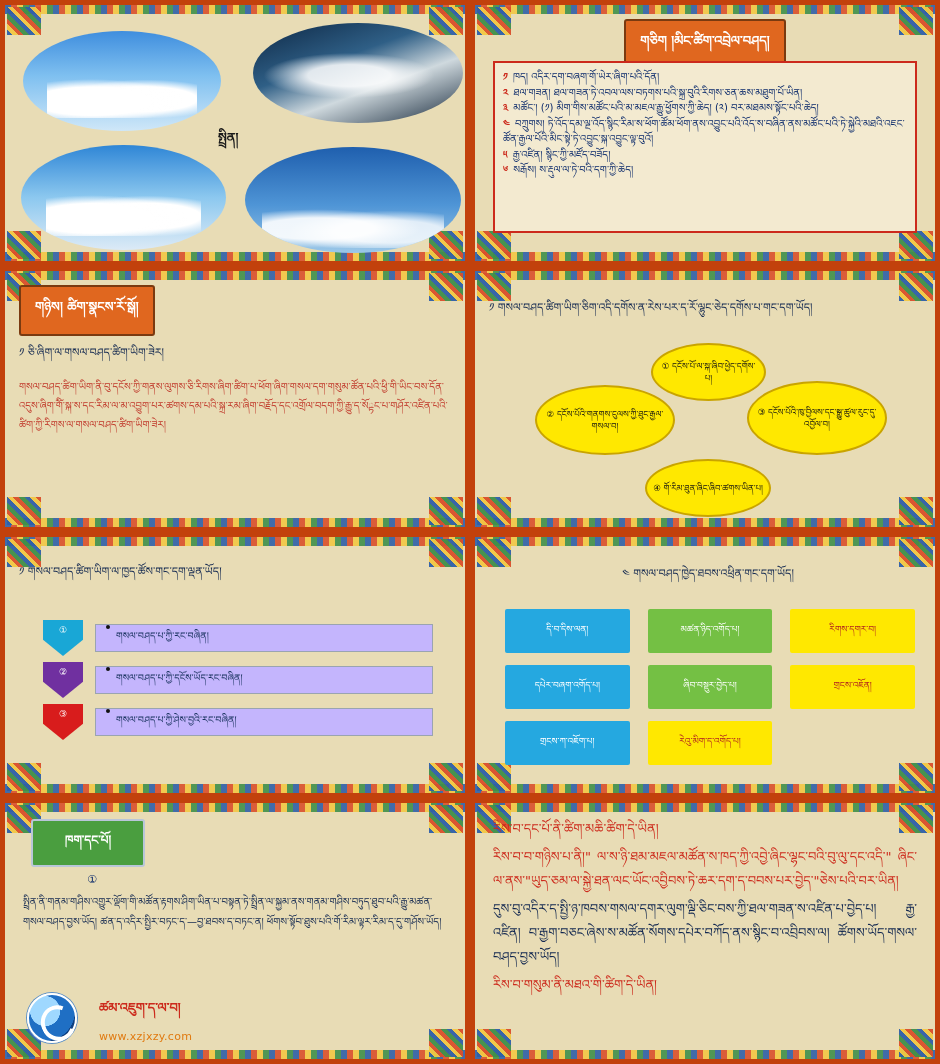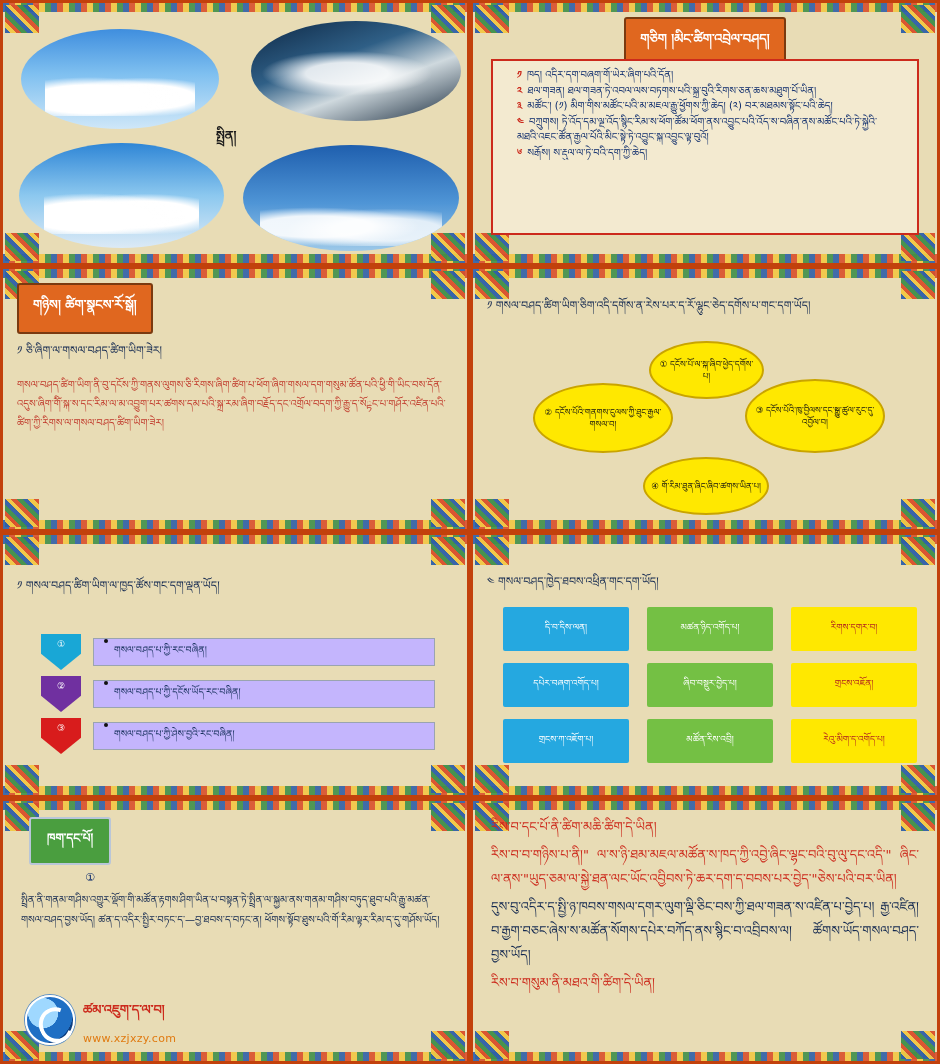--- a/index.html
+++ b/index.html
@@ -12,21 +12,21 @@
   .grid {
     width: 940px; height: 1064px;
     display: grid;
     grid-template-columns: 470px 470px;
     grid-template-rows: 266px 266px 266px 266px;
   }
   .slide {
     position: relative;
     width: 470px; height: 266px;
     background: #e8dcb5;
-    border: 3px solid #c2410c;
+    border: 5px solid #c2410c;
     overflow: hidden;
   }
   
   .border-top, .border-bottom {
     position: absolute; left: 0; right: 0; height: 9px;
     background: repeating-linear-gradient(90deg,
       #2f5fa8 0px, #2f5fa8 6px,
       #d94f2b 6px, #d94f2b 12px,
       #f2c744 12px, #f2c744 18px,
       #3f8f4a 18px, #3f8f4a 24px);
@@ -91,21 +91,21 @@
     border: 2px solid #7a3a10;
     border-radius: 3px;
   }
   .title-wrap { text-align: center; margin-top: 4px; }
   .title-wrap.left { text-align: left; padding-left: 6px; }
 
   .redbox {
     position: absolute; left: 10px; right: 10px; top: 46px; bottom: 18px;
     border: 2px solid #cc2a1c;
     background: #f3ead0;
-    padding: 6px 24px;
+    padding: 6px 8px;
   }
   .line {
     font-size: 10px; line-height: 1.55; color: #0b2a6b;
     white-space: nowrap; overflow: hidden;
   }
   .line .num { color: #cc2a1c; font-weight: bold; margin-right: 2px; }
 
   
   .q-line { font-size: 11px; color: #10264f; margin: 4px 0 6px 6px; }
   .red-para { font-size: 10px; line-height: 1.9; color: #c0392b; text-align: justify; padding: 0 6px; font-family: Liberation Serif, serif; }
@@ -156,31 +156,31 @@
     text-align: center; font-size: 9px; color: #111; padding: 2px 4px;
     border-radius: 2px;
   }
   .cell.blue   { background: #25a8e0; color: #fff; }
   .cell.green  { background: #74c044; color: #fff; }
   .cell.yellow { background: #ffe800; color: #b3261e; }
 
   
   .green-tag {
     display: inline-block; background: #4a9e3f; color: #fff;
-    font-size: 12px; font-weight: bold; padding: 5px 16px;
+    font-size: 12px; font-weight: bold; padding: 5px 32px;
     border: 2px solid #b9c6d8; border-radius: 3px;
   }
   .circle-num {
     display: block; margin: 6px 0 0 74px;
     font-size: 11px; color: #0b2a6b;
   }
   .body-para { font-size: 10px; line-height: 1.95; color: #10264f; padding: 0 10px; text-align: justify; }
 
   
-  .logo-wrap { position: absolute; left: 14px; bottom: 6px; display: flex; align-items: center; }
+  .logo-wrap { position: absolute; left: 14px; bottom: 6px; display: flex; align-items: center; gap: 14px; }
   .logo-mark {
     width: 50px; height: 50px; border-radius: 50%;
     background: radial-gradient(circle at 35% 35%, #9fd8ff 0 35%, #1f6fc4 36% 70%, #0d3f80 71% 100%);
     border: 2px solid #ffffff; position: relative; flex: none;
     box-shadow: 0 0 0 1px #5a8fc8;
   }
   .logo-mark::after {
     content: ""; position: absolute; left: 12px; top: 10px;
     width: 26px; height: 28px; border: 4px solid #ffffff;
     border-right-color: transparent; border-radius: 50%;
@@ -238,20 +238,24 @@
         </div>
         <div class="line">
           <span class="num">༣</span>
           <span>མཚོང་། (༡) མིག་གིས་མཚོང་པའི་མ་མཇལ་རྒྱུ་ཕྱོགས་ཀྱི་ཆེད། (༢) བར་མཐམས་སྟོང་པའི་ཆེད།</span>
         </div>
         <div class="line" style="white-space:normal;">
           <span class="num">༤</span>
           <span>བཀྲུགས། ཏེ་འོད་དམ་ལྔ་འོད་སྙིང་རིམ་ས་ཕོག་ཚོམ་ཕོག་ནས་འབྱུང་པའི་འོད་ས་བཞིན་ནས་མཚོང་པའི་ཏེ་སྐྱེའི་མཐའི་འཇང་ཚོན་རྒྱལ་པོའི་མིང་སྟེ་ཏེ་འབྱུང་སྐ་འབྱུང་ལྟ་བུའོ།</span>
         </div>
         <div class="line">
+          <span class="num">༥</span>
+          <span>རྒྱ་འཛིན། སྙིང་ཀྱི་མཛོད་བཟོད།</span>
+        </div>
+        <div class="line">
           <span class="num">༦</span>
           <span>སརྒོས། ས་རྡུལ་ལ་ཏེ་བའི་དག་ཀྱི་ཆེད།</span>
         </div>
       </div>
     </div>
   </div>
 
   <div class="slide">
     <div class="border-top"></div>
     <div class="border-bottom"></div>
@@ -297,21 +301,21 @@
   </div>
 
   <div class="slide">
     <div class="border-top"></div>
     <div class="border-bottom"></div>
     <div class="corner tl"></div>
     <div class="corner tr"></div>
     <div class="corner bl"></div>
     <div class="corner br"></div>
     <div class="inner">
-      <div class="q-line" style="margin-top:28px;">༡ གསལ་བཤད་ཚིག་ཡིག་ལ་ཁྱད་ཚོས་གང་དག་ལྡན་ཡོད།</div>
+      <div class="q-line" style="margin-top:12px;">༡ གསལ་བཤད་ཚིག་ཡིག་ལ་ཁྱད་ཚོས་གང་དག་ལྡན་ཡོད།</div>
       <div style="margin-top:30px;">
         <div class="arrow-row">
           <div class="chev c1">
             <span>①</span>
           </div>
           <div class="bar">
             <span class="dot"></span>
             <span>གསལ་བཤད་པ་ཀྱི་རང་བཞིན།</span>
           </div>
         </div>
@@ -338,30 +342,29 @@
   </div>
 
   <div class="slide">
     <div class="border-top"></div>
     <div class="border-bottom"></div>
     <div class="corner tl"></div>
     <div class="corner tr"></div>
     <div class="corner bl"></div>
     <div class="corner br"></div>
     <div class="inner">
-      <div class="q-line" style="margin-top:24px;">༤ གསལ་བཤད་ཁྱེད་ཐབས་འཕྲིན་གང་དག་ཡོད།</div>
+      <div class="q-line" style="margin-top:14px;text-align:center;">༤ གསལ་བཤད་ཁྱེད་ཐབས་འཕྲིན་གང་དག་ཡོད།</div>
       <div class="bgrid">
         <div class="cell blue">དི་བ་དིས་ལན།</div>
         <div class="cell green">མཚན་ཉིད་འགོད་པ།</div>
         <div class="cell yellow">རིགས་དགར་བ།</div>
         <div class="cell blue">དཔེར་བཞག་འགོད་པ།</div>
         <div class="cell green">ཞིབ་བསྡུར་བྱེད་པ།</div>
         <div class="cell yellow">གྲངས་འཇོན།</div>
         <div class="cell blue">གྲངས་ཀ་འཇོག་པ།</div>
-        <div class="cell green">མཚོན་རིས་འབྲི།</div>
         <div class="cell yellow">རེའུ་མིག་ད་འགོད་པ།</div>
       </div>
     </div>
   </div>
 
   <div class="slide">
     <div class="border-top"></div>
     <div class="border-bottom"></div>
     <div class="corner tl"></div>
     <div class="corner tr"></div>

